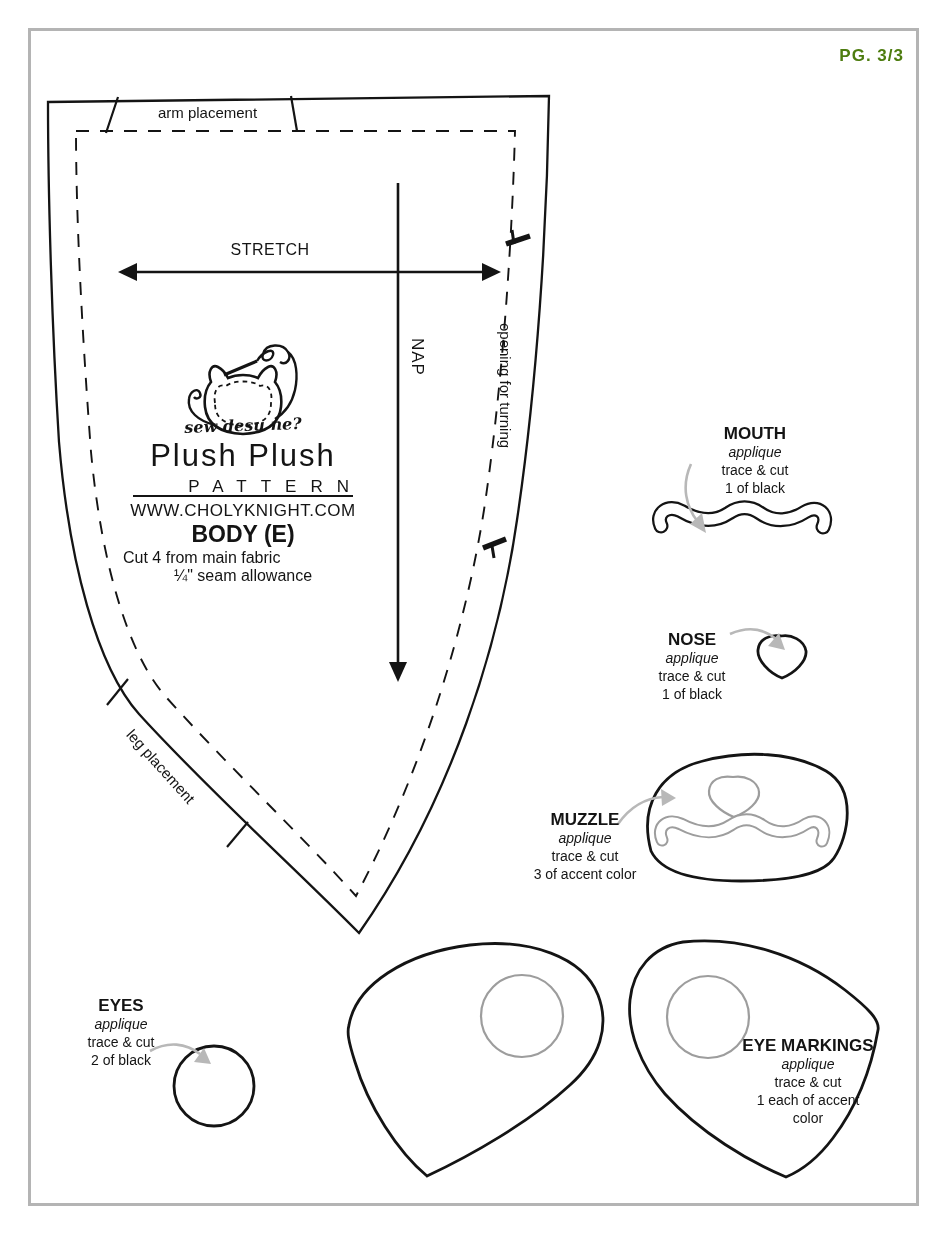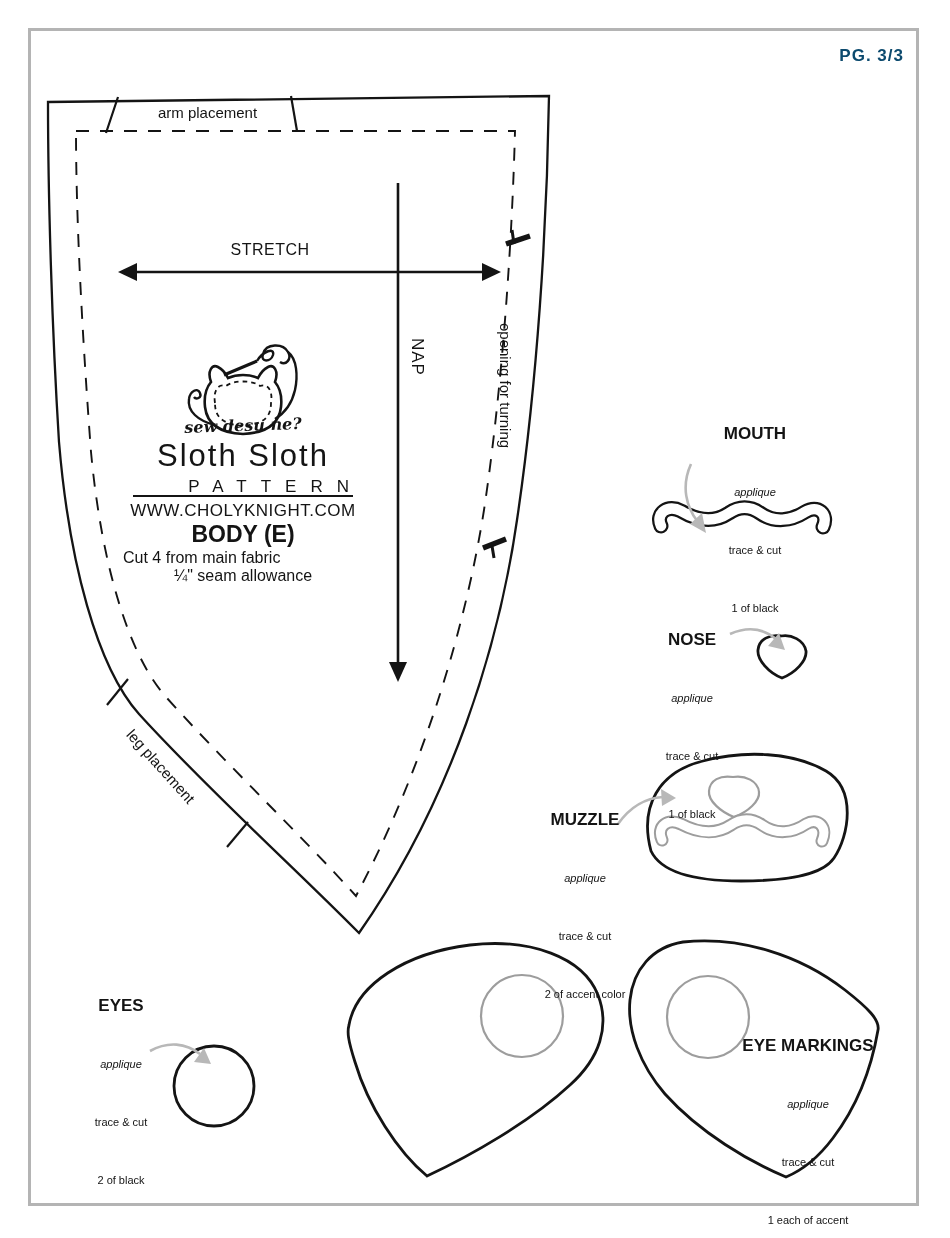--- a/index.html
+++ b/index.html
@@ -6,30 +6,30 @@
   body{
     width:950px;height:1238px;position:relative;background:#ffffff;
     font-family:"Liberation Sans", sans-serif;color:#141414;overflow:hidden;
   }
   .page-border{
     position:absolute;left:28px;top:28px;width:891px;height:1178px;
     border:3px solid #b4b4b4;box-sizing:border-box;
   }
   .page-num{
     position:absolute;right:46px;top:46px;font-size:17px;font-weight:bold;
-    color:#0c4a6e;letter-spacing:1px;
+    color:#4d7c0f;letter-spacing:1px;
   }
   svg.layer{position:absolute;left:0;top:0;}
   .lbl{position:absolute;white-space:nowrap;}
   .center{text-align:center;}
   .small{font-size:15px;}
   .rot90{transform:rotate(90deg);transform-origin:top left;}
   .block{position:absolute;text-align:center;line-height:18px;}
   .b-title{font-weight:bold;font-size:17px;line-height:19px;}
-  .b-line{font-size:11px;margin-top:40px;}
+  .b-line{font-size:14px;}
   .it{font-style:italic;}
   .logo-script{
     position:absolute;left:181px;top:416px;width:124px;text-align:center;
     font-family:"DejaVu Serif", serif;font-style:italic;font-weight:bold;
     font-size:16px;transform:rotate(-2deg);
   }
   .plush-title{
     position:absolute;left:123px;top:438px;width:240px;text-align:center;
     font-size:31px;letter-spacing:2px;
   }
@@ -167,21 +167,21 @@
 
 <div class="lbl center" style="left:200px;top:241px;width:140px;font-size:16px;letter-spacing:0.5px;">STRETCH</div>
 
 <div class="lbl rot90" style="left:427px;top:338px;font-size:17px;letter-spacing:1px;">NAP</div>
 
 <div class="lbl rot90 small" style="left:514px;top:323px;">opening for turning</div>
 
 <div class="lbl small" style="left:136px;top:726px;transform:rotate(48deg);transform-origin:top left;">leg placement</div>
 
 <div class="logo-script">sew desu ne?</div>
-<div class="plush-title">Sloth Sloth</div>
+<div class="plush-title">Plush Plush</div>
 <div class="pattern-sub">PATTERN</div>
 <div class="divider"></div>
 <div class="website">WWW.CHOLYKNIGHT.COM</div>
 <div class="piece-name">BODY (E)</div>
 <div class="cut-note">Cut 4 from main fabric</div>
 <div class="seam-note">¼" seam allowance</div>
 
 <div class="block" style="left:685px;top:424px;width:140px;">
   <div class="b-title">MOUTH</div>
   <div class="b-line it">applique</div>
@@ -193,21 +193,21 @@
   <div class="b-title">NOSE</div>
   <div class="b-line it">applique</div>
   <div class="b-line">trace &amp; cut</div>
   <div class="b-line">1 of black</div>
 </div>
 
 <div class="block" style="left:515px;top:810px;width:140px;">
   <div class="b-title">MUZZLE</div>
   <div class="b-line it">applique</div>
   <div class="b-line">trace &amp; cut</div>
-  <div class="b-line">2 of accent color</div>
+  <div class="b-line">3 of accent color</div>
 </div>
 
 <div class="block" style="left:51px;top:996px;width:140px;">
   <div class="b-title">EYES</div>
   <div class="b-line it">applique</div>
   <div class="b-line">trace &amp; cut</div>
   <div class="b-line">2 of black</div>
 </div>
 
 <div class="block" style="left:728px;top:1036px;width:160px;">

